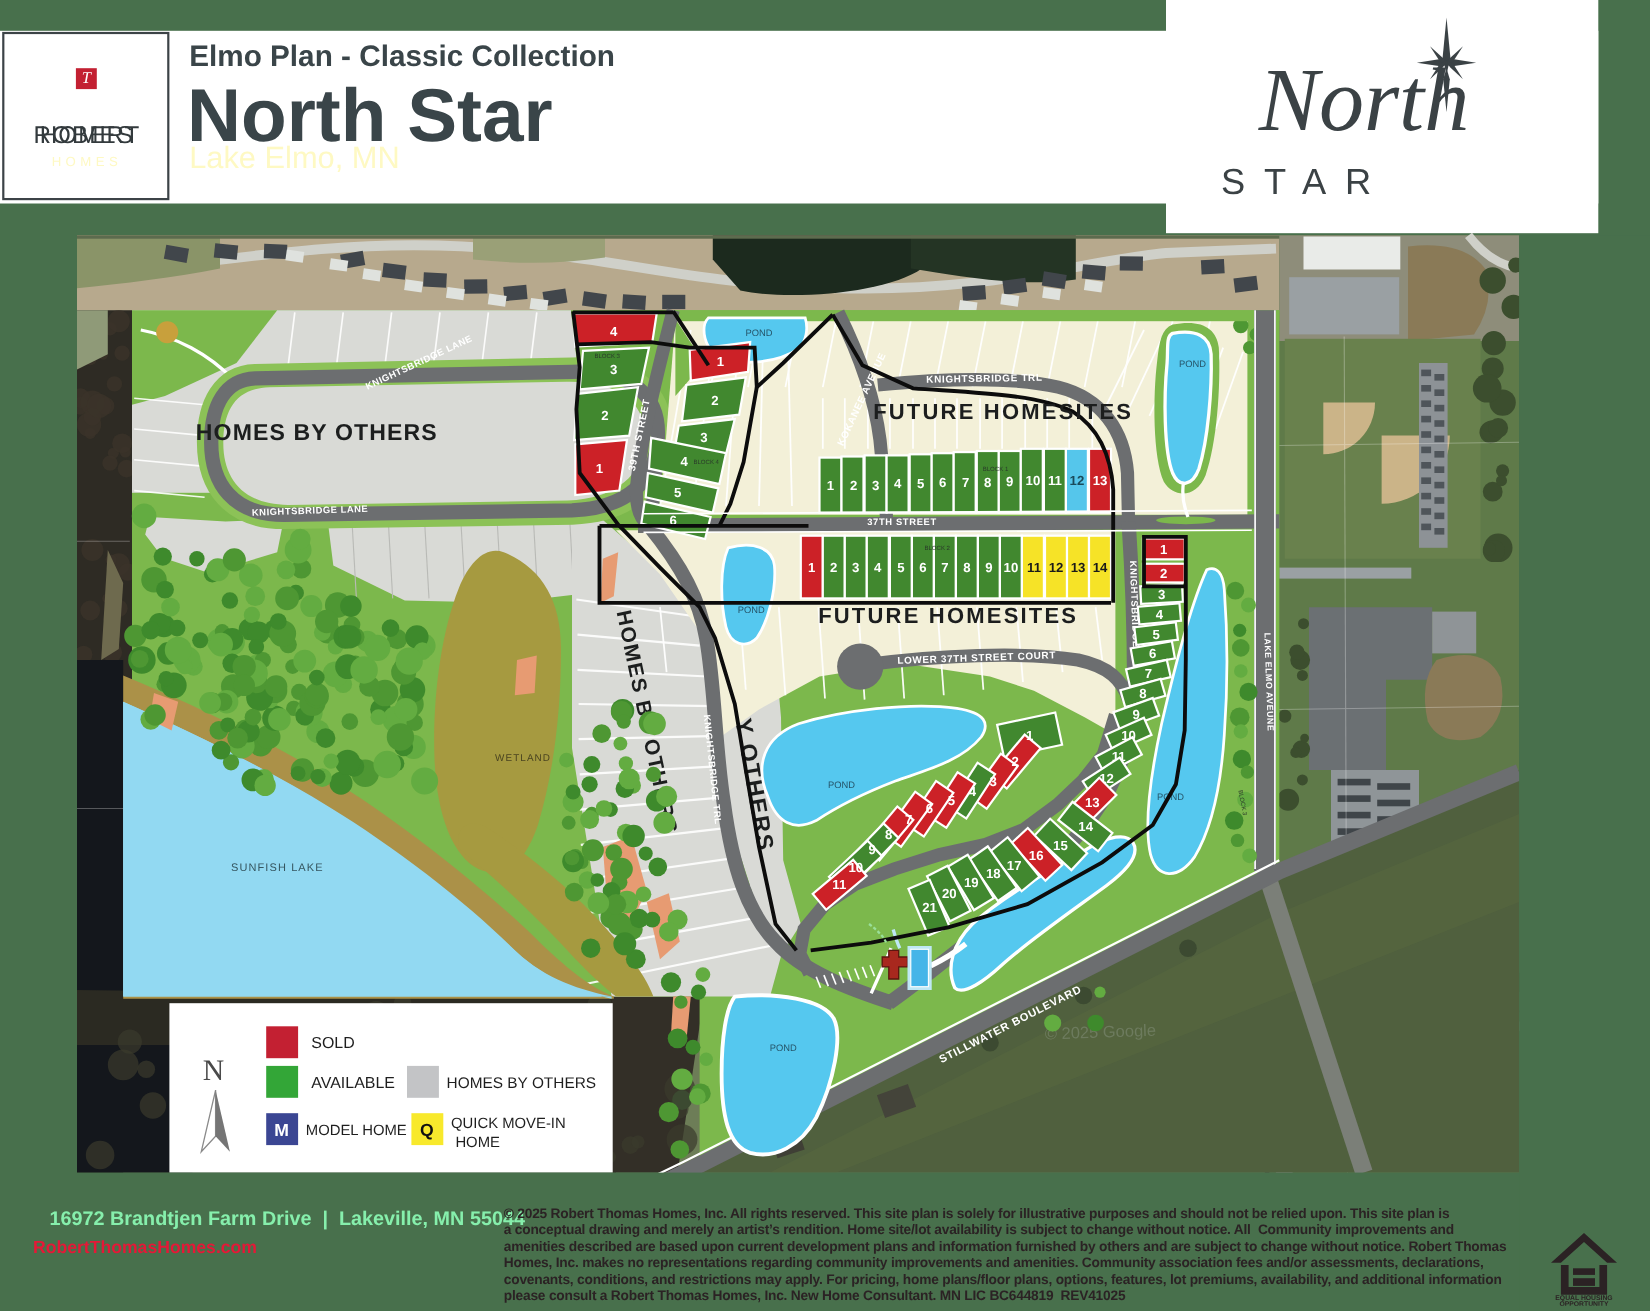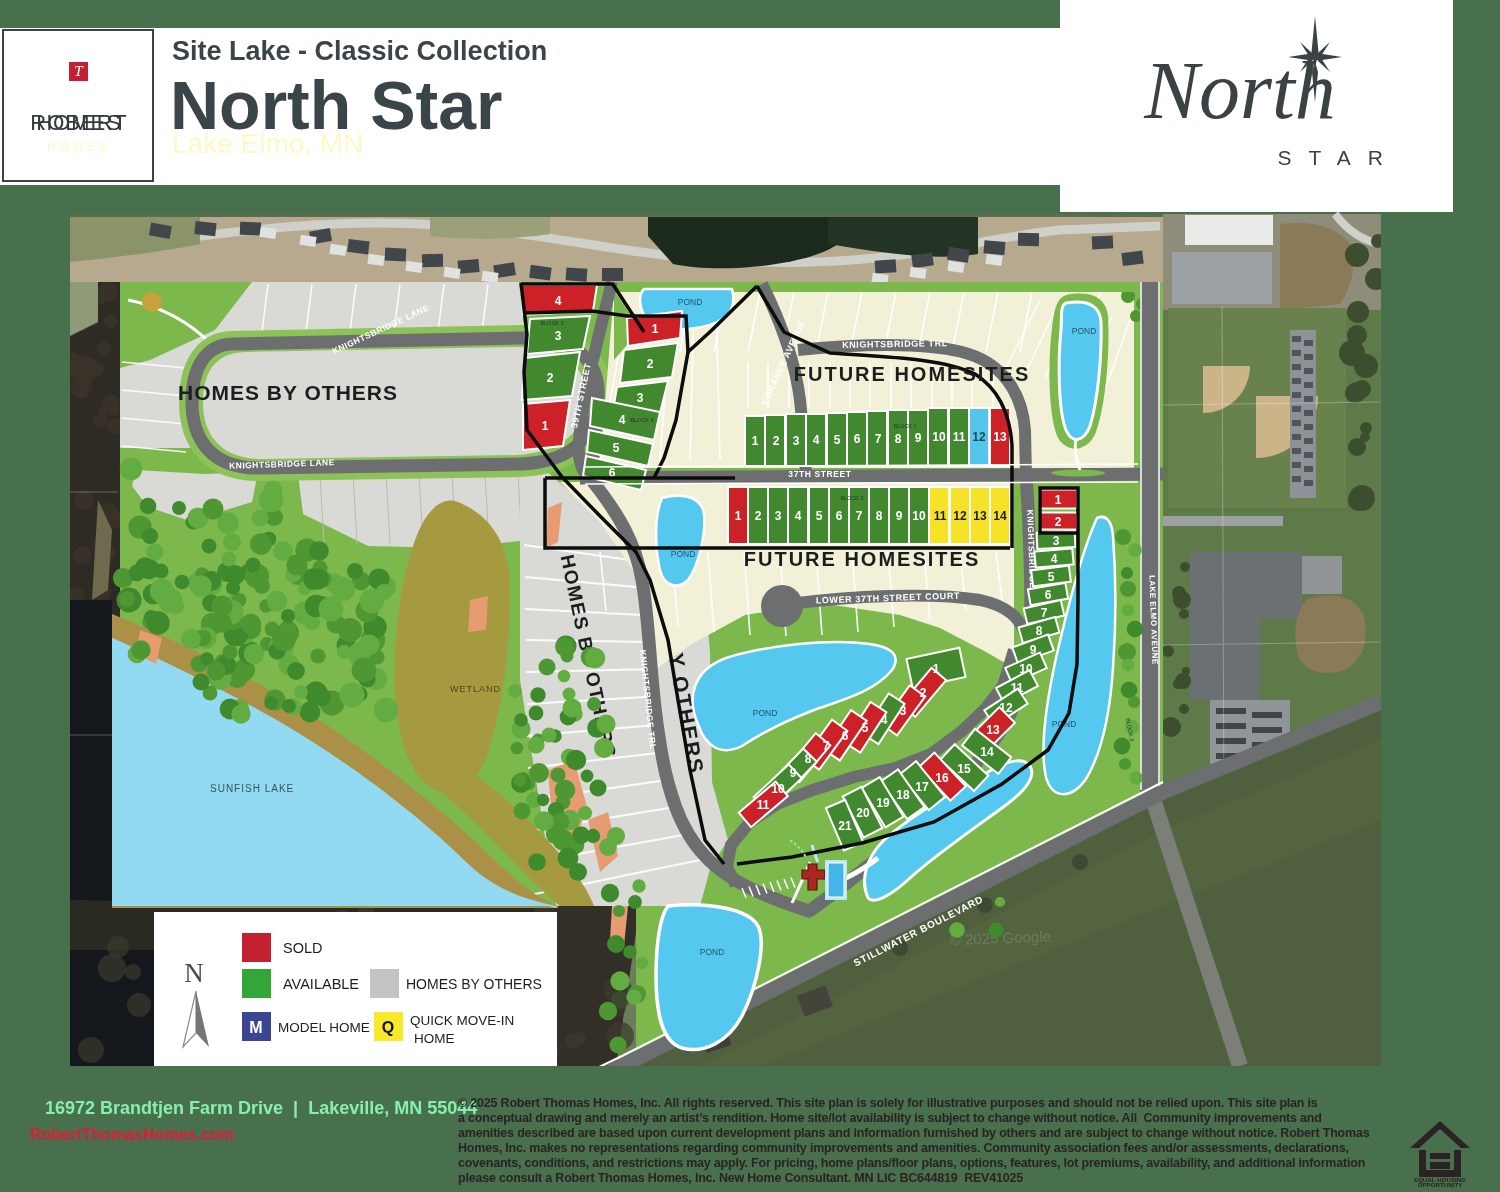--- a/index.html
+++ b/index.html
@@ -1036,42 +1036,42 @@
 <div style="position:absolute;left:2px;top:29px;width:152px;height:153px;background:#fff;border:2px solid #3c4347;box-sizing:border-box;"></div>
 
 <div style="position:absolute;left:69px;top:62px;width:19px;height:19px;background:#c32032;color:#fff;font-family:'Liberation Serif',serif;font-style:italic;font-size:15px;text-align:center;line-height:19px;">T</div>
 
 <div style="position:absolute;left:2px;top:86px;width:154px;text-align:center;font-size:22px;letter-spacing:1px;color:#333a3d;margin-top:24px;">ROBERT</div>
 
 <div style="position:absolute;left:2px;top:110px;width:154px;text-align:center;font-size:22px;letter-spacing:1px;color:#333a3d;">HOMES</div>
 
 <div style="position:absolute;left:2px;top:140px;width:154px;text-align:center;font-size:12px;letter-spacing:4px;color:#fef9c3;">HOMES</div>
 
-<div style="position:absolute;left:172px;top:36px;font-size:27px;font-weight:bold;color:#3a4549;">Site Lake - Classic Collection</div>
+<div style="position:absolute;left:172px;top:36px;font-size:27px;font-weight:bold;color:#3a4549;">Elmo Plan - Classic Collection</div>
 
 <div style="position:absolute;left:170px;top:66px;font-size:68px;font-weight:bold;color:#3a4549;">North Star</div>
 
 <div style="position:absolute;left:172px;top:128px;font-size:28px;color:#fef9c3;">Lake Elmo, MN</div>
 
 <div style="position:absolute;left:1060px;top:0;width:393px;height:212px;background:#fff;"></div>
 
 <div style="position:absolute;left:1100px;top:44px;width:280px;height:120px;font-family:'Liberation Serif',serif;font-style:italic;font-size:82px;color:#3b4245;text-align:center;">North</div>
 
 <svg style="position:absolute;left:1282px;top:16px;" width="66" height="90" viewBox="0 0 66 90">
 <path d="M33,0 L36.5,36 L33,52 L29.5,36 z" fill="#3b4245"></path>
 <path d="M33,86 L36,56 L33,46 L30,56 z" fill="#3b4245"></path>
 <path d="M6,41 L29,37.5 L38,41 L29,44.5 z" fill="#3b4245"></path>
 <path d="M60,41 L37,37.5 L28,41 L37,44.5 z" fill="#3b4245"></path>
 <path d="M18,26 L30,37 L33,43 L27,40 z" fill="#3b4245"></path>
 <path d="M48,26 L36,37 L33,43 L39,40 z" fill="#3b4245"></path>
 <path d="M18,56 L30,45 L33,39 L27,42 z" fill="#3b4245"></path>
 <path d="M48,56 L36,45 L33,39 L39,42 z" fill="#3b4245"></path>
 </svg>
 
-<div style="position:absolute;left:1110px;top:146px;width:290px;text-align:right;font-size:21px;letter-spacing:17px;color:#3b4245;">STAR</div>
+<div style="position:absolute;left:1110px;top:146px;width:290px;text-align:left;font-size:33px;letter-spacing:17px;color:#3b4245;">STAR</div>
 
 <div style="position:absolute;left:45px;top:1098px;font-size:18px;font-weight:bold;color:#86efac;">16972 Brandtjen Farm Drive&nbsp; |&nbsp; Lakeville, MN 55044</div>
 
 <div style="position:absolute;left:30px;top:1126px;font-size:16px;font-weight:bold;color:#e51837;">RobertThomasHomes.com</div>
 
 <div style="position:absolute;left:458px;top:1096px;width:930px;font-size:12.5px;font-weight:bold;color:#2b2224;line-height:15px;letter-spacing:-0.2px;white-space:nowrap;">© 2025 Robert Thomas Homes, Inc. All rights reserved. This site plan is solely for illustrative purposes and should not be relied upon. This site plan is<br>a conceptual drawing and merely an artist’s rendition. Home site/lot availability is subject to change without notice. All&nbsp; Community improvements and<br>amenities described are based upon current development plans and information furnished by others and are subject to change without notice. Robert Thomas<br>Homes, Inc. makes no representations regarding community improvements and amenities. Community association fees and/or assessments, declarations,<br>covenants, conditions, and restrictions may apply. For pricing, home plans/floor plans, options, features, lot premiums, availability, and additional information<br>please consult a Robert Thomas Homes, Inc. New Home Consultant. <b>MN LIC BC644819</b>&nbsp; REV41025</div>
 
 <svg style="position:absolute;left:1408px;top:1121px;" width="64" height="66" viewBox="0 0 64 66">
 
 <path d="M32,0 L62,27 L53,27 L32,8 L11,27 L2,27 z" fill="#2b2224"></path>

